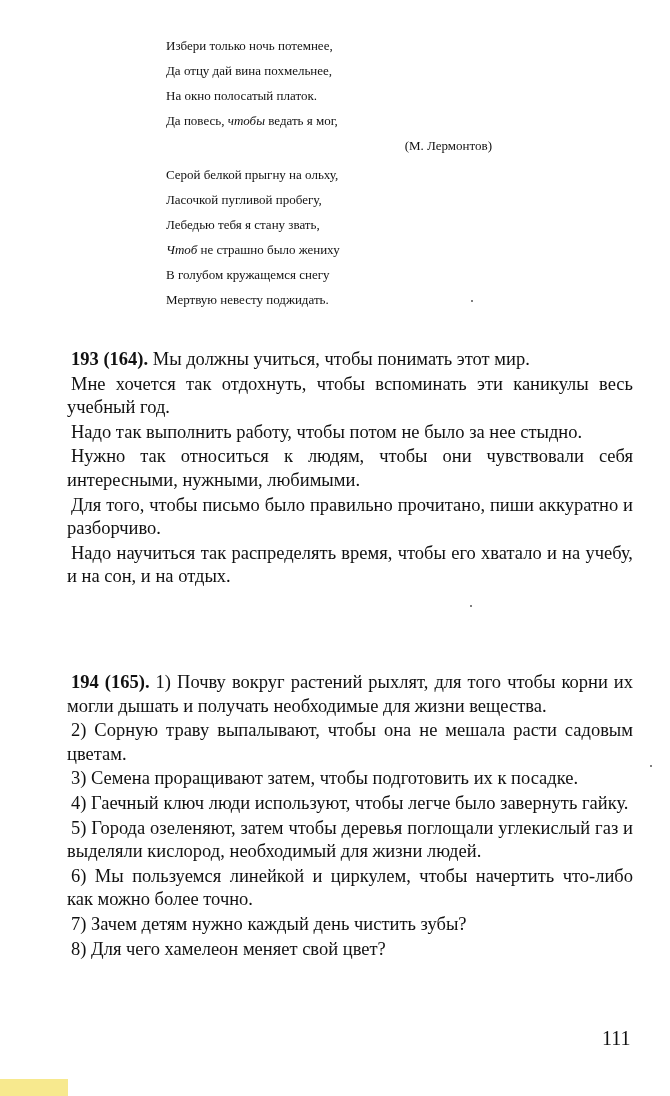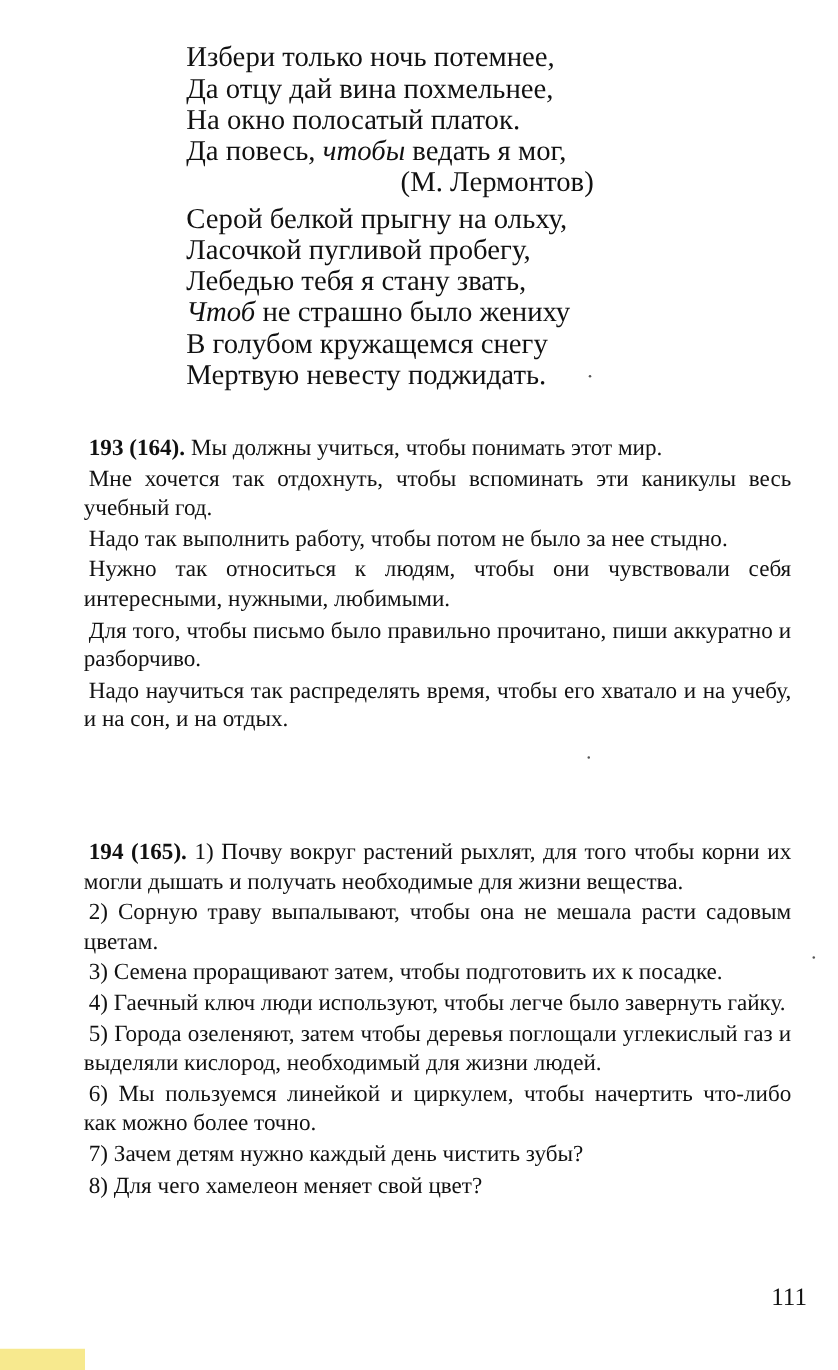--- a/index.html
+++ b/index.html
@@ -1,39 +1,39 @@
 <!DOCTYPE html>
 <html><head>
 <meta charset="utf-8">
 <style>
   html, body { margin: 0; padding: 0; }
   body {
     width: 670px; height: 1096px; background: #ffffff; position: relative; overflow: hidden;
     font-family: "Liberation Serif", "DejaVu Serif", serif; color: #111111;
   }
   .poem {
-    position: absolute; left: 149px; width: 340px;
-    font-size: 23px; line-height: 25px;
+    position: absolute; left: 166px; width: 340px;
+    font-size: 13px; line-height: 25px;
   }
   .poem .line { white-space: nowrap; }
   .poem .author { text-align: right; padding-right: 14px; }
   .poem1 { top: 33px; }
   .poem2 { top: 162px; font-family: Liberation Serif, serif; }
   .poem2 .author { padding-right: 28px; }
   .ex {
     position: absolute; left: 67px; width: 566px;
     font-size: 18.5px; line-height: 23.6px; text-align: justify;
   }
   .ex p { margin: 0 0 1px 0; text-indent: 4px; }
   .ex1 { top: 348px; }
   .ex2 { top: 630px; margin-top: 41px; }
   .num { font-weight: bold; }
   em { font-style: italic; }
   .page-num {
-    position: absolute; left: 602px; top: 1027px; font-size: 20px; margin-left: 15px;
+    position: absolute; left: 602px; top: 1027px; font-size: 20px;
   }
   .footer-link {
     position: absolute; left: 0; top: 1079px; height: 27px;
     background: #f7e98e; font-family: "Liberation Sans", "DejaVu Sans", sans-serif;
     font-size: 11px; line-height: 17px; padding: 15px 3px; color: #222;
   }
   .speck { position: absolute; width: 2px; height: 2px; background: #555; border-radius: 1px; }
 </style>
 </head>
 <body>

